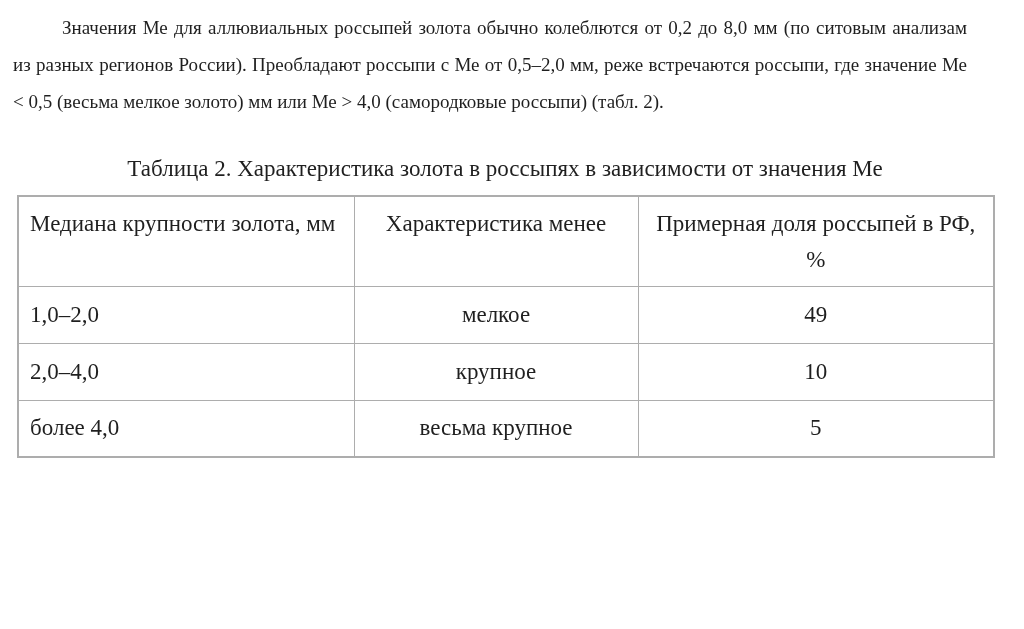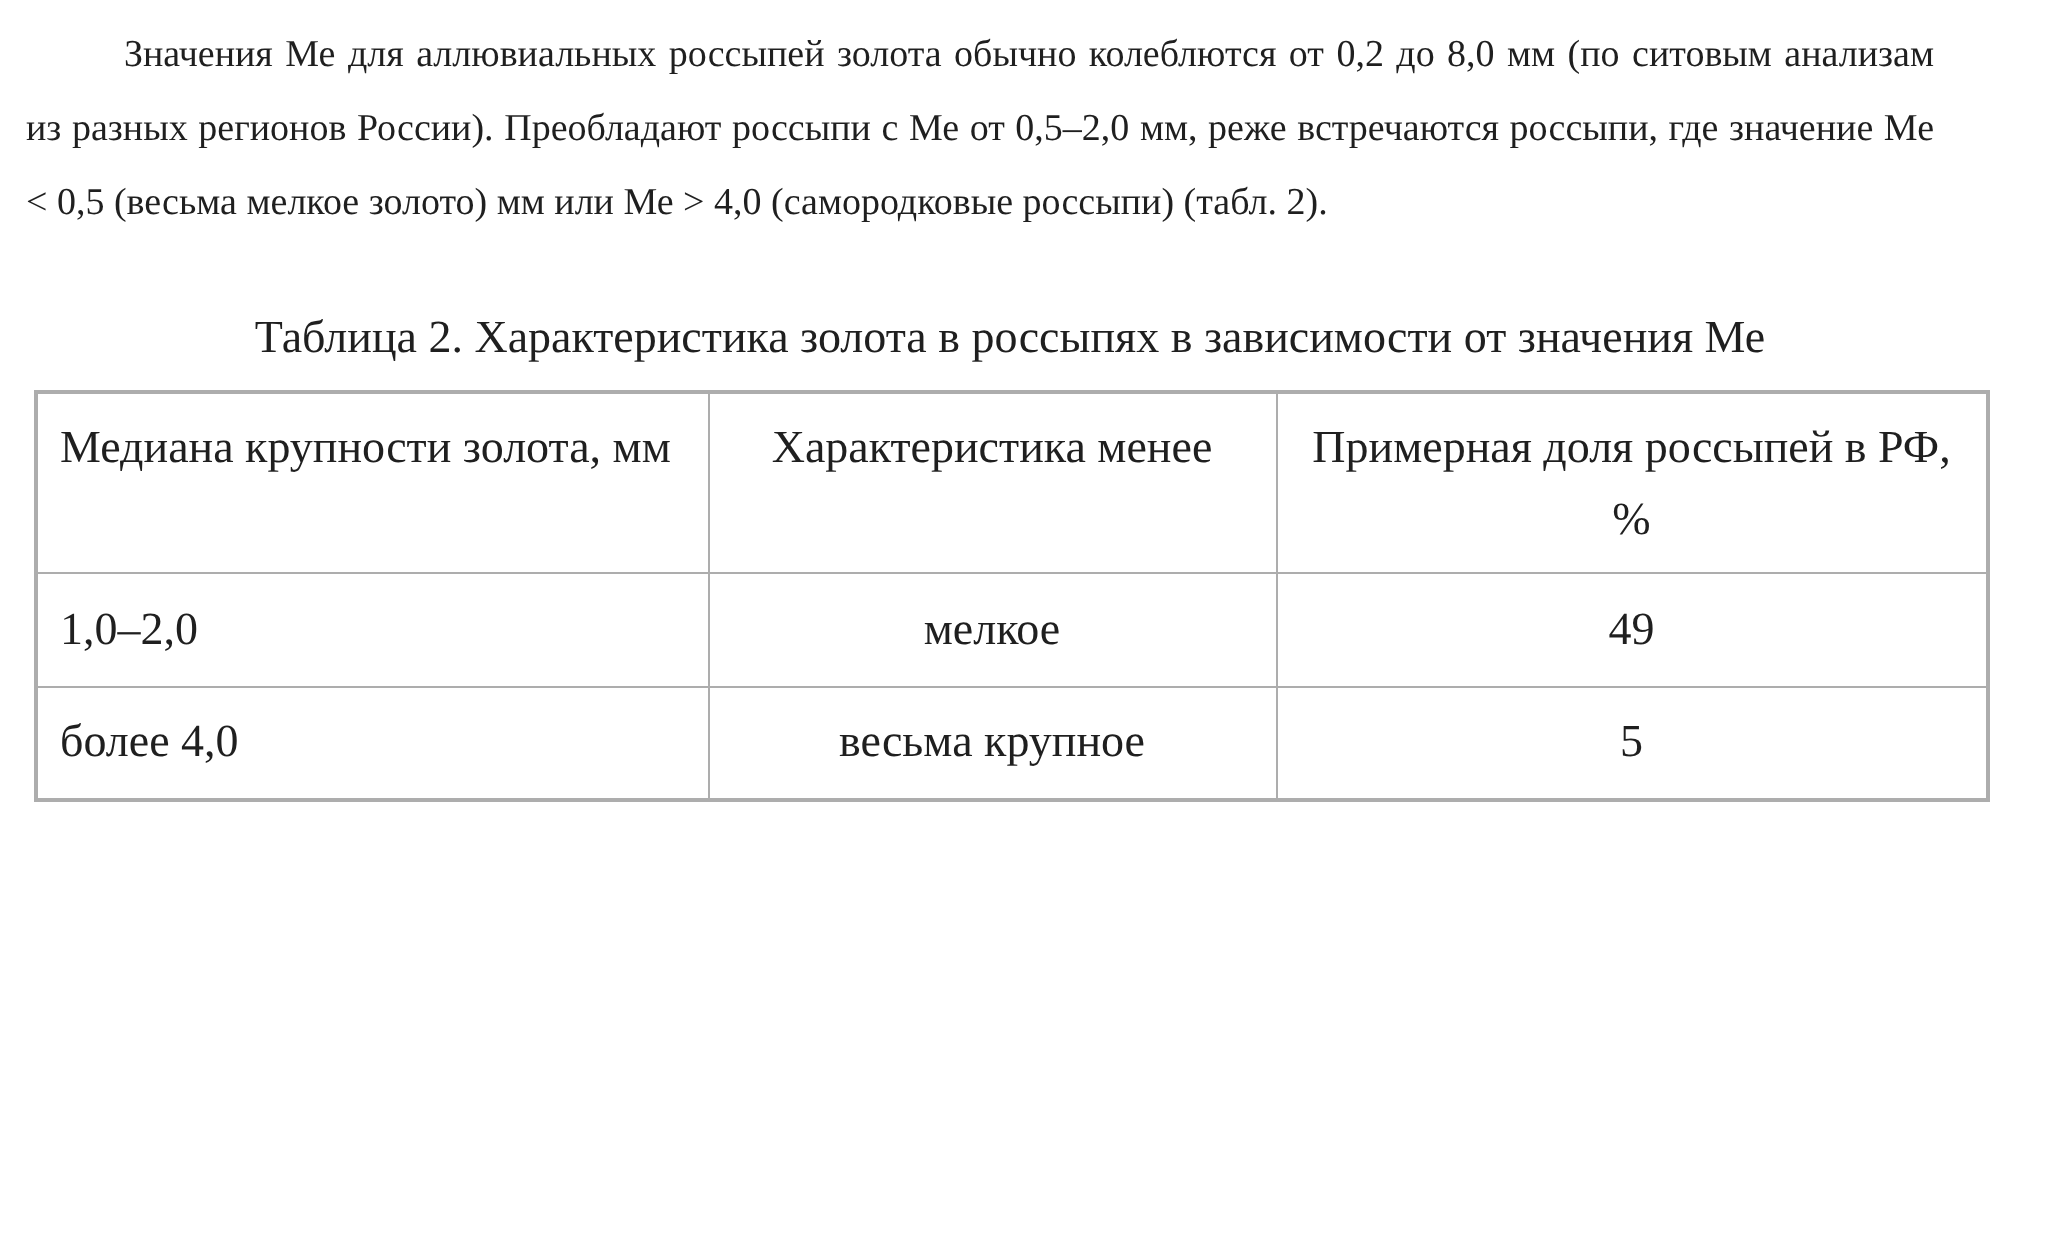--- a/index.html
+++ b/index.html
@@ -96,20 +96,25 @@
         <th class="c3">Примерная доля россыпей в РФ, %</th>
       </tr>
     </thead>
     <tbody>
       <tr>
         <td class="c1">1,0–2,0</td>
         <td class="c2">мелкое</td>
         <td class="c3">49</td>
       </tr>
       <tr>
+        <td class="c1">2,0–4,0</td>
+        <td class="c2">крупное</td>
+        <td class="c3">10</td>
+      </tr>
+      <tr>
         <td class="c1">более 4,0</td>
         <td class="c2">весьма крупное</td>
         <td class="c3">5</td>
       </tr>
     </tbody>
   </table>
 
 </div>
 
 </body></html>

